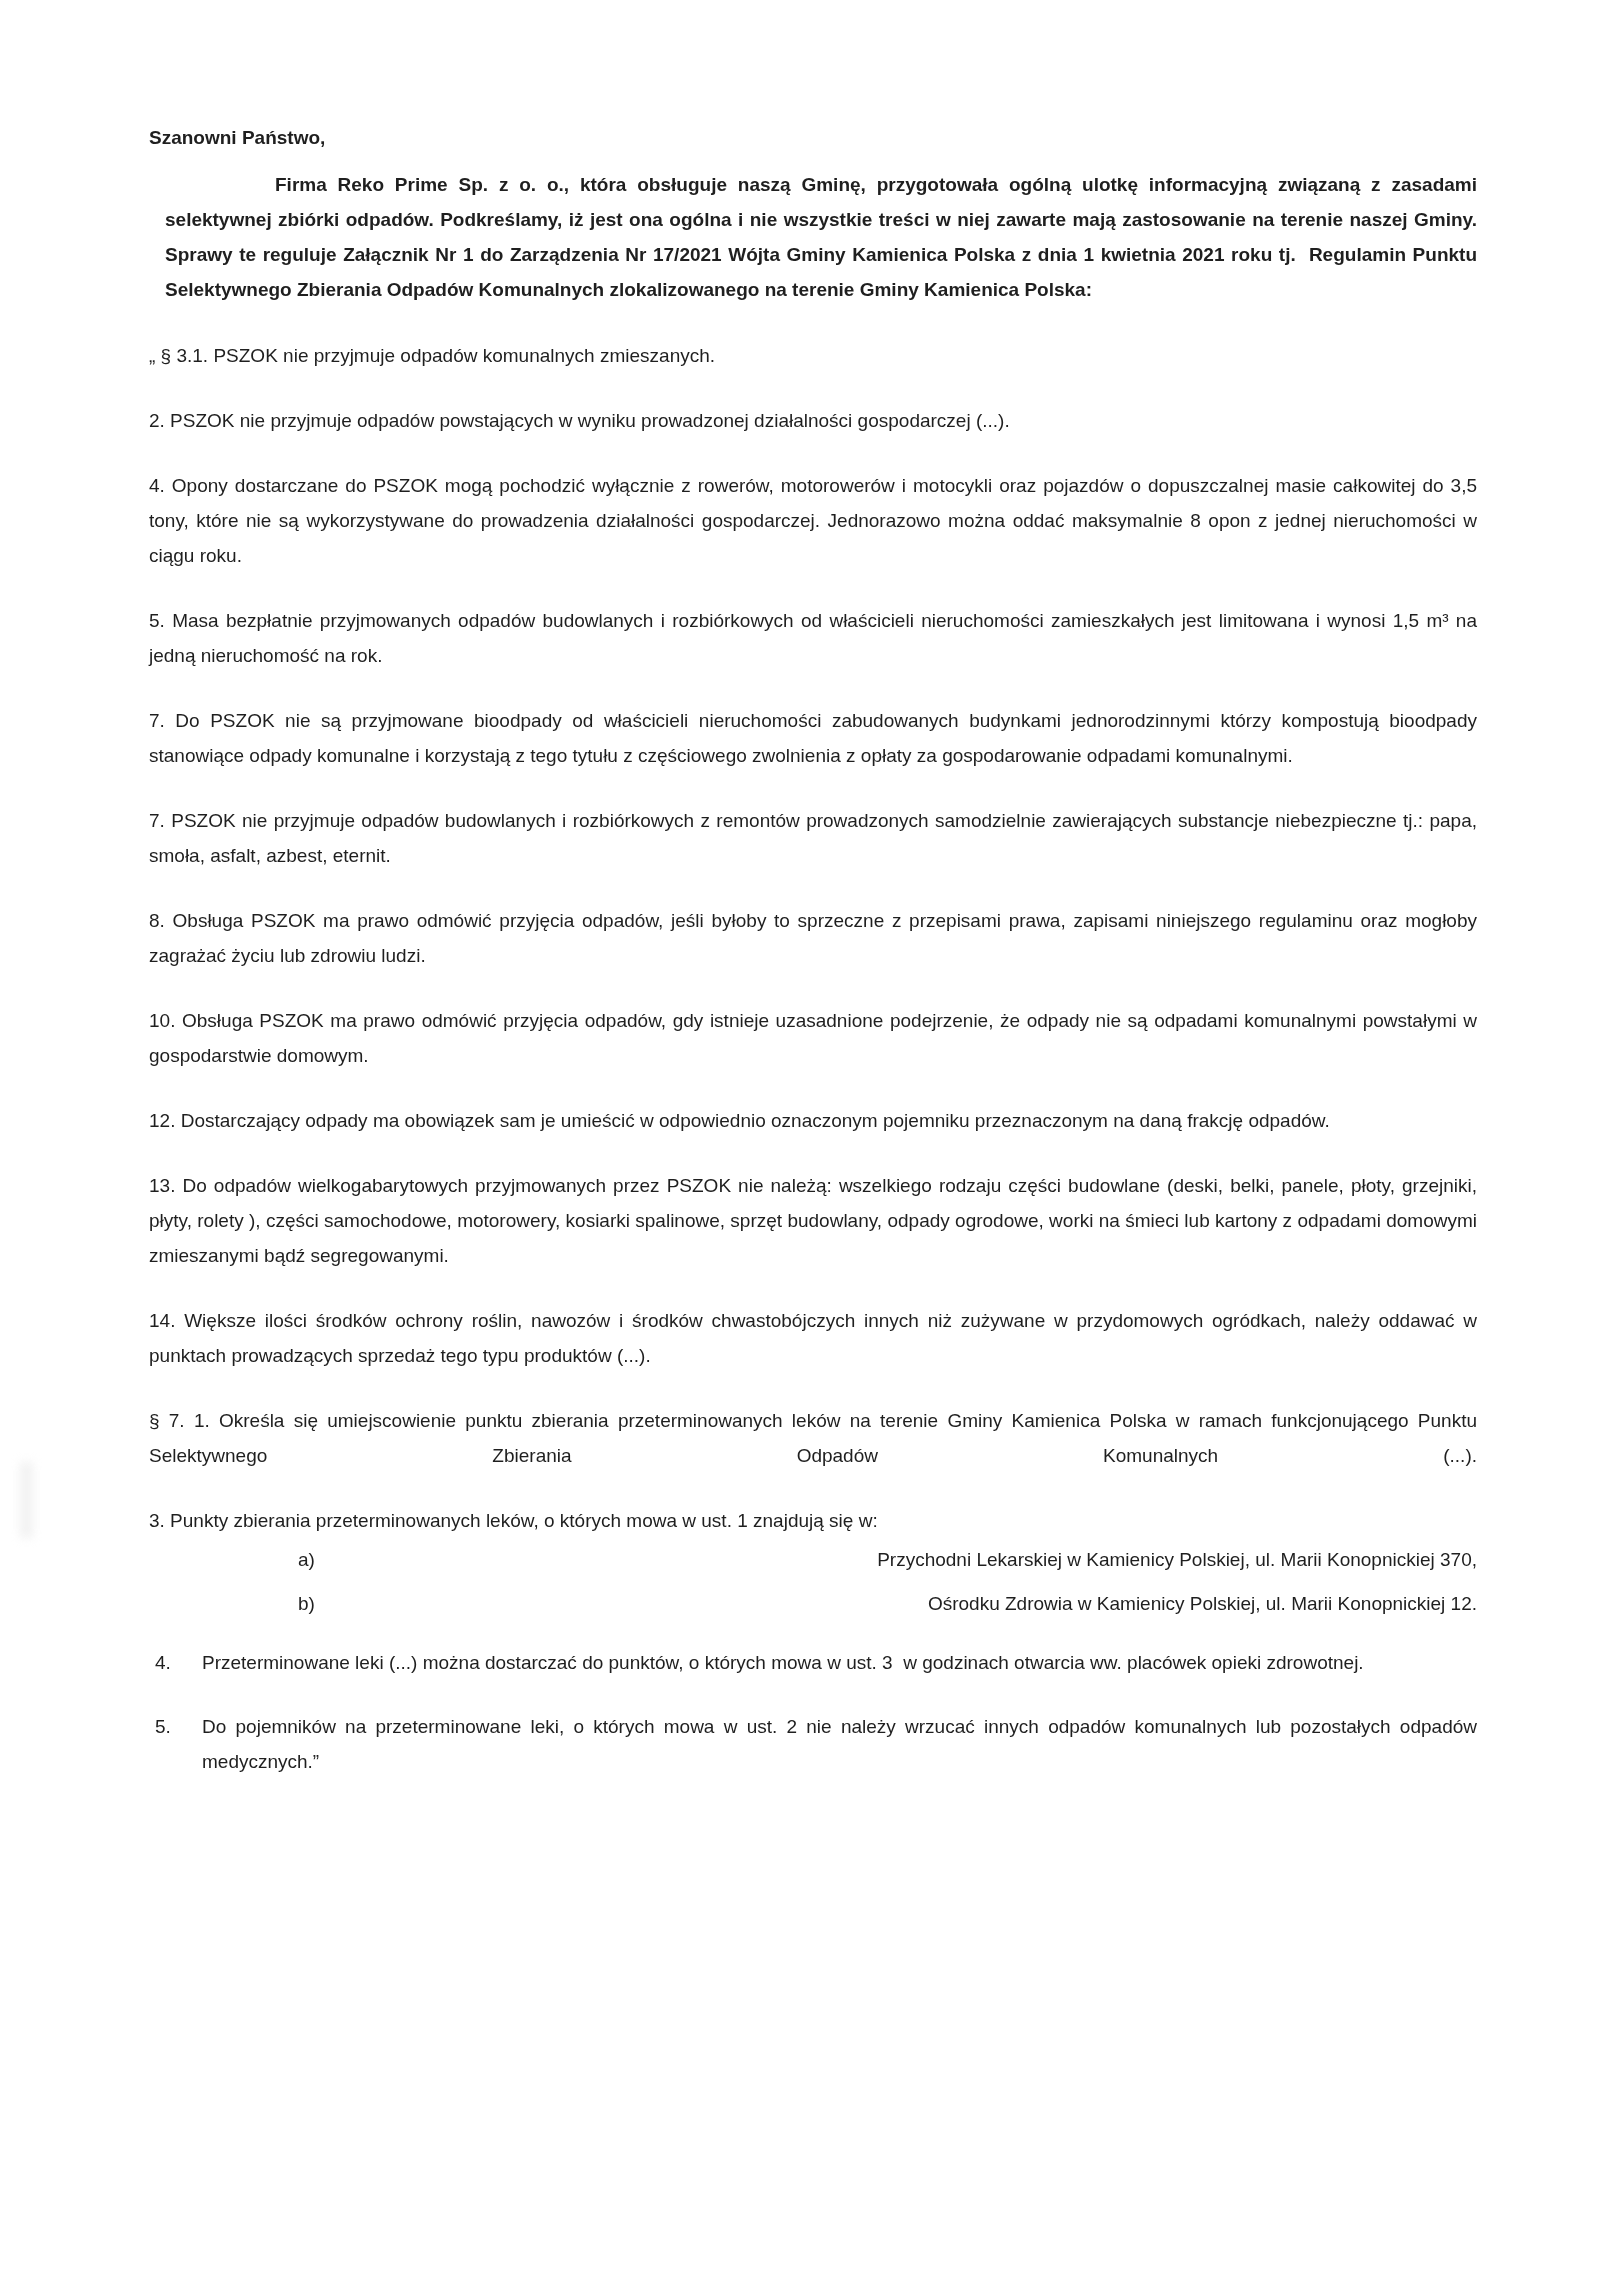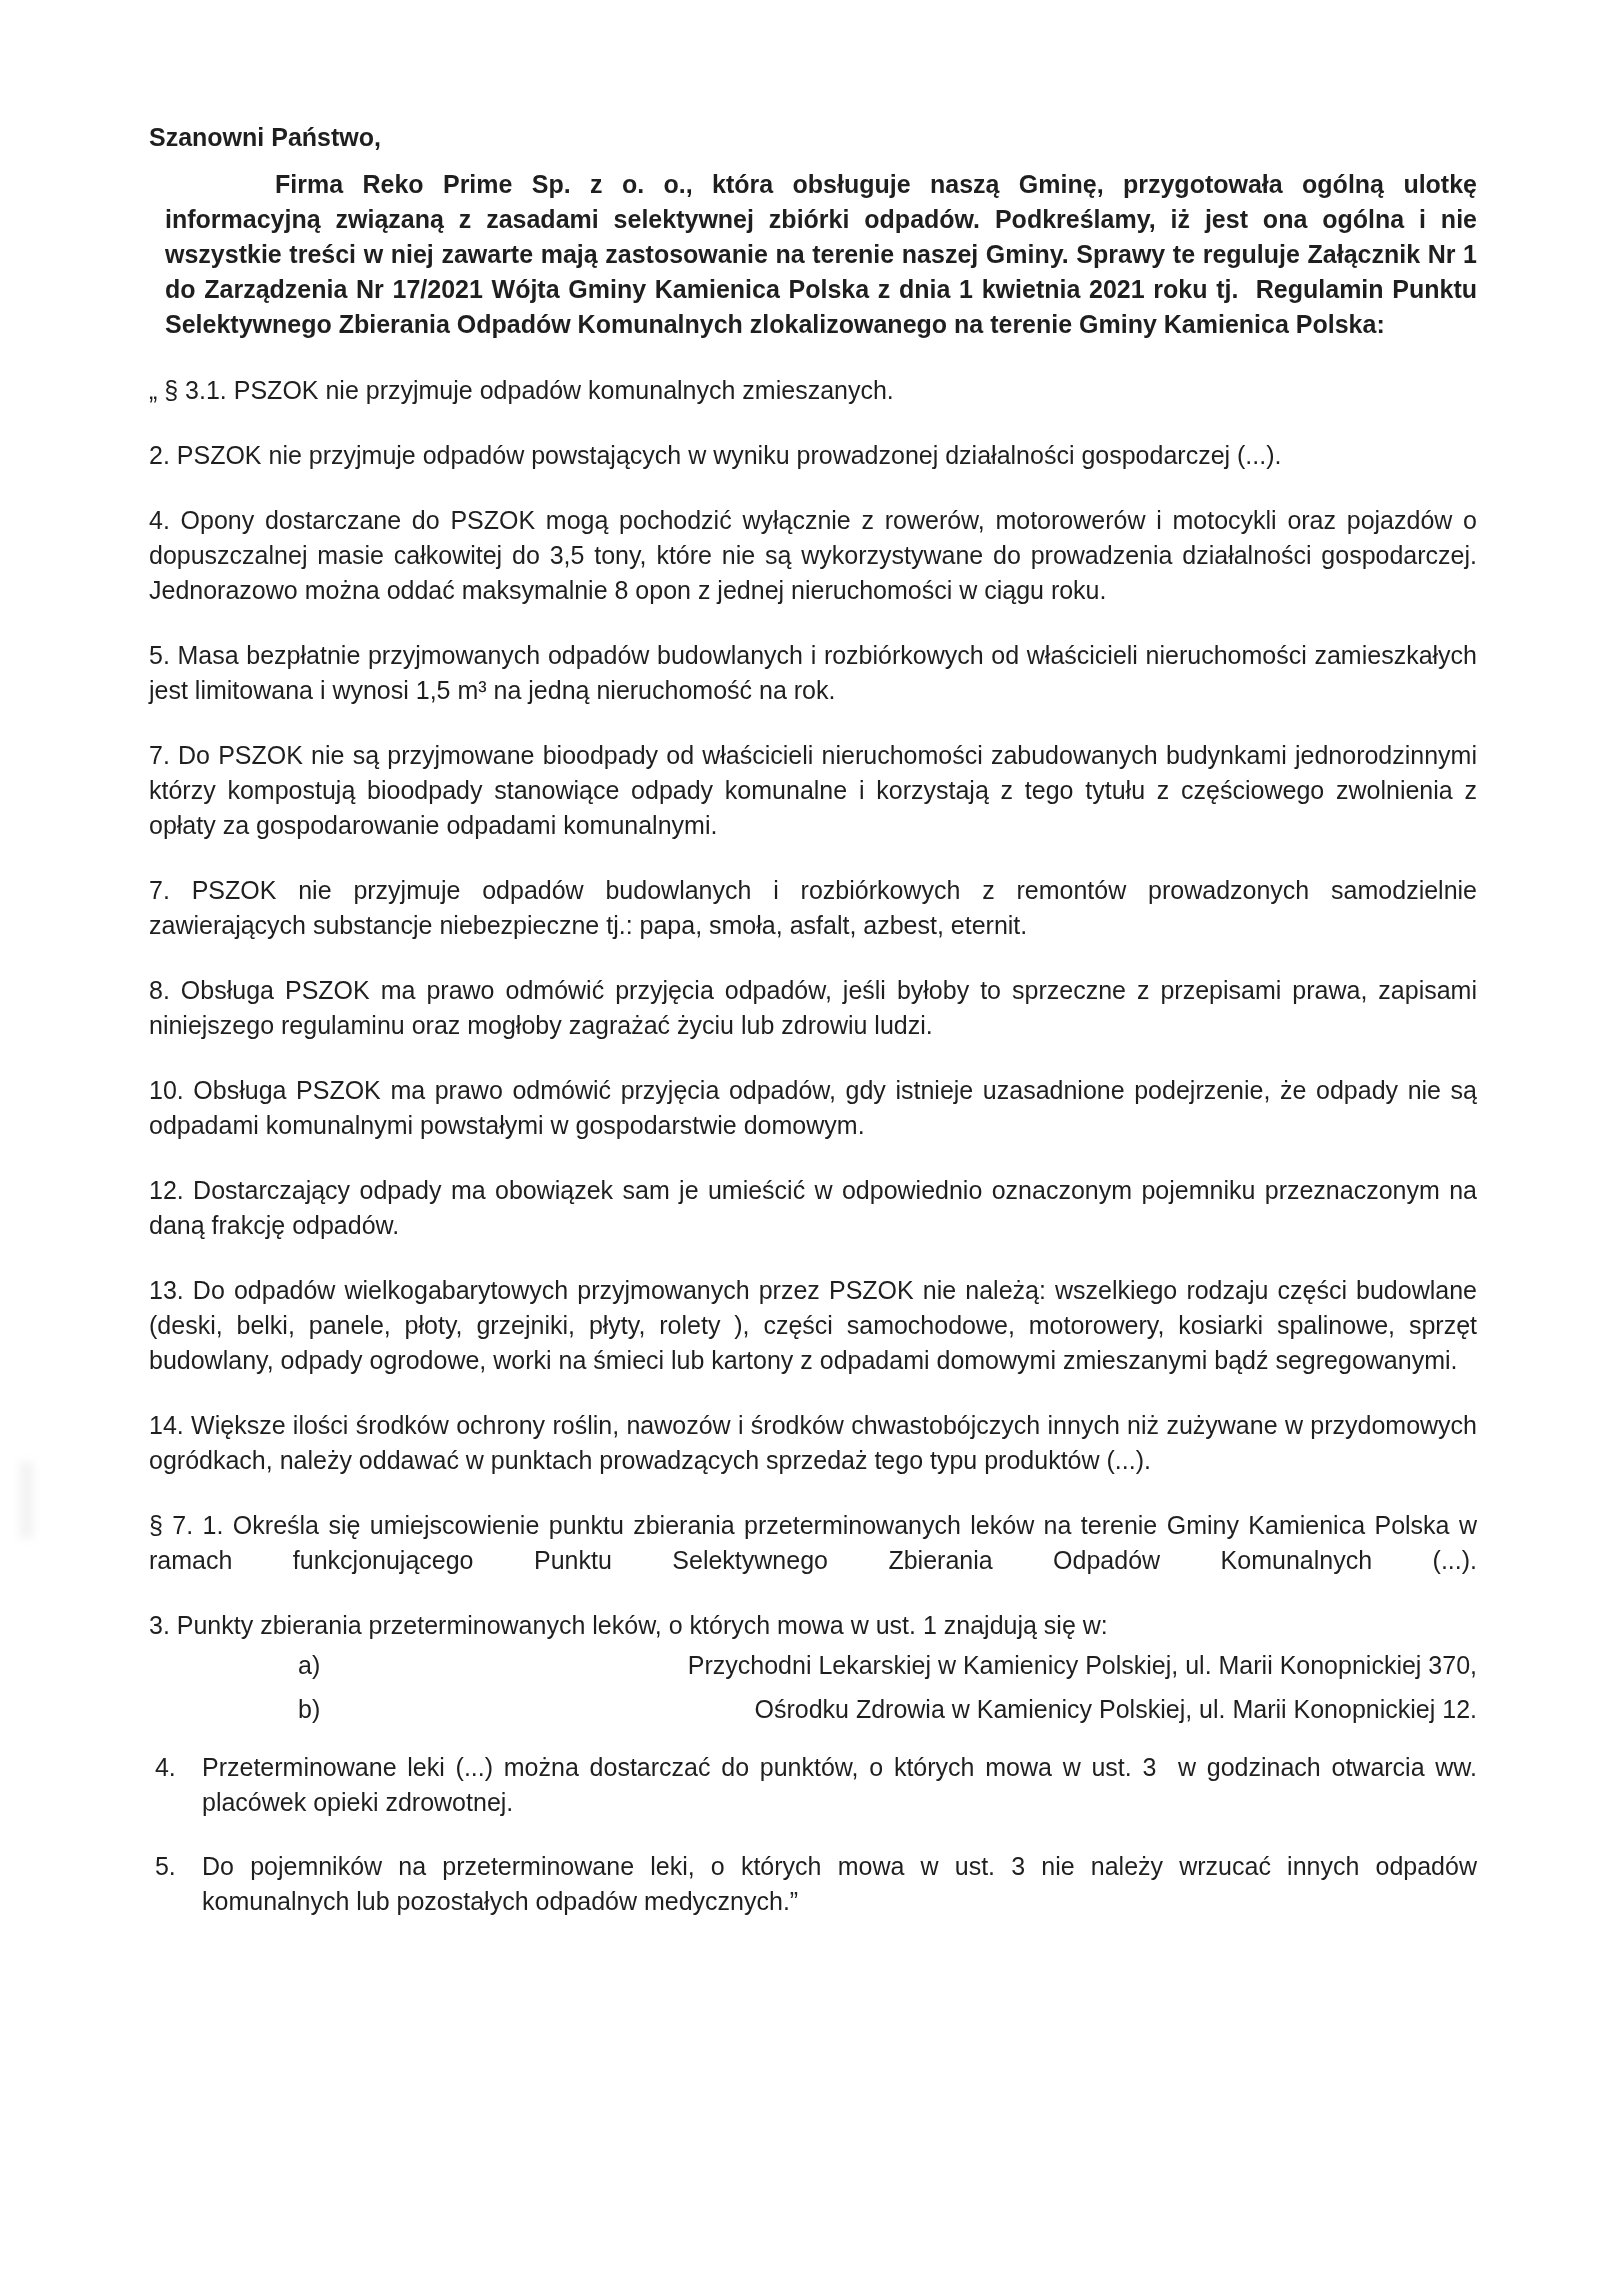--- a/index.html
+++ b/index.html
@@ -8,21 +8,21 @@
     background: #ffffff;
   }
   .page {
     position: relative;
     width: 1620px;
     height: 2292px;
     box-sizing: border-box;
     background: #ffffff;
     color: #1f1f1f;
     font-family: "Liberation Sans", sans-serif;
-    font-size: 25px;
+    font-size: 19px;
     line-height: 35px;
     padding: 120px 143px 0 149px;
     overflow: hidden;
   }
   .salutation {
     font-weight: 700;
     margin: 0 0 11.8px 0;
   }
   .intro {
     font-weight: 700;
@@ -134,17 +134,17 @@
     </div>
   </div>
 
   <div class="para hang">
     <span class="hang-marker">4.</span>
     <span class="hang-text">Przeterminowane leki (...) można dostarczać do punktów, o których mowa w ust. 3&nbsp; w godzinach otwarcia ww. placówek opieki zdrowotnej.</span>
   </div>
 
   <div class="para hang">
     <span class="hang-marker">5.</span>
-    <span class="hang-text">Do pojemników na przeterminowane leki, o których mowa w ust. 3 nie należy wrzucać innych odpadów komunalnych lub pozostałych odpadów medycznych.”</span>
+    <span class="hang-text">Do pojemników na przeterminowane leki, o których mowa w ust. 2 nie należy wrzucać innych odpadów komunalnych lub pozostałych odpadów medycznych.”</span>
   </div>
 
 </div>
 
 
 </body></html>

